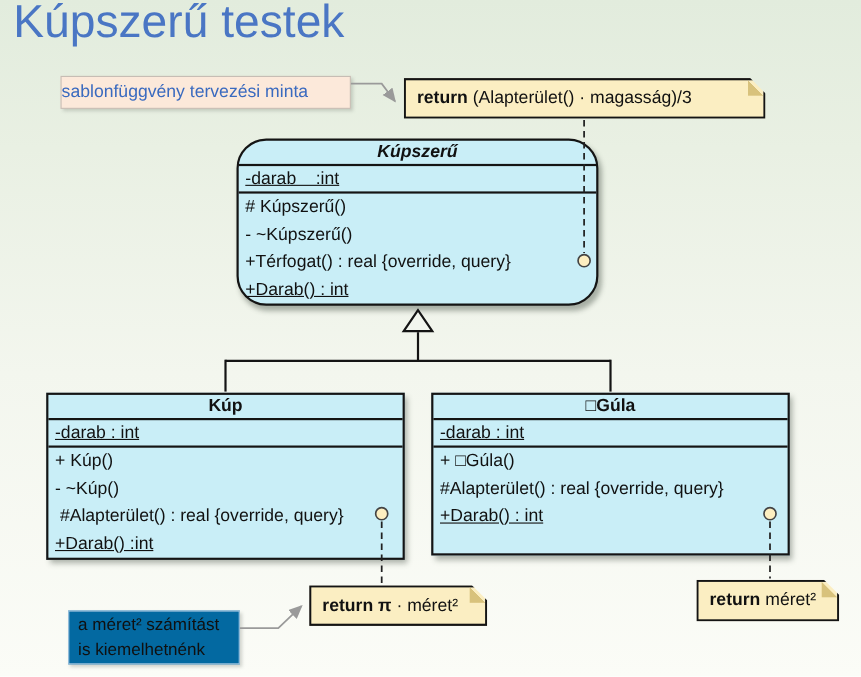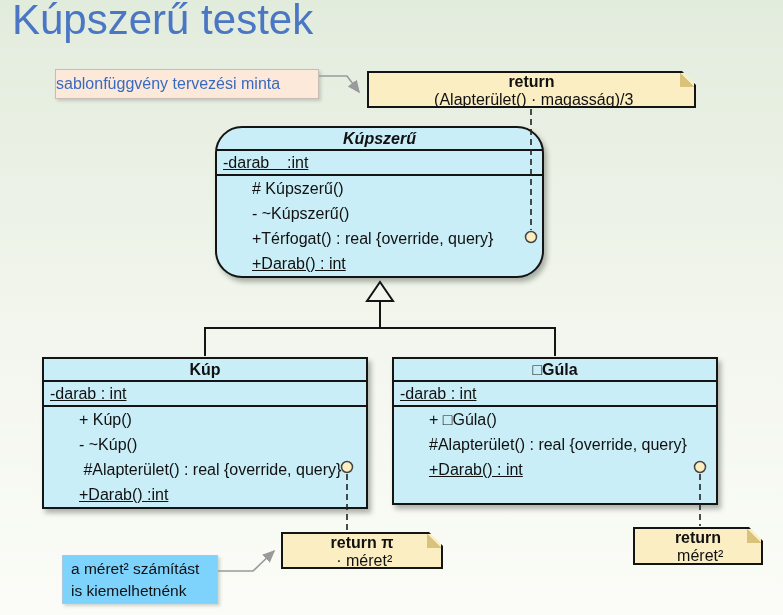--- a/index.html
+++ b/index.html
@@ -15,41 +15,41 @@
   
   .callout{
     position:absolute;box-sizing:border-box;font-size:16px;
     box-shadow:2px 2px 3px rgba(110,115,105,.3);
   }
   .callout.pink{
     left:55px;top:69px;width:264px;height:30px;line-height:28px;
     background:#fce9da;border:1px solid #c6bdb4;color:#3a6abf;
   }
   .callout.blue{
-    left:62px;top:555px;width:156px;height:49px;background:#7dd3fc;
+    left:62px;top:555px;width:156px;height:49px;background:#0369a1;
     border:1px solid #a9c9e3;color:#101010;font-size:15.5px;line-height:22px;
     padding:2px 0 0 8px;
   }
   
   .uml-class{
     position:absolute;box-sizing:border-box;background:#c9eef7;
     border:2px solid #141414;box-shadow:3px 4px 5px rgba(80,90,80,.45);
   }
   .uml-header{
     height:21px;line-height:21px;text-align:center;font-weight:bold;font-size:16px;
     border-bottom:2px solid #141414;
   }
   .uml-header.italic{font-style:italic;}
   .uml-fields{
     height:23px;line-height:23px;border-bottom:2px solid #141414;
     padding-left:6px;font-size:16px;white-space:pre;
   }
   .member{
     display:block;height:25px;line-height:25px;padding-left:6px;
-    font-size:16px;white-space:pre;margin-left:29px;
+    font-size:16px;white-space:pre;
   }
   .u{text-decoration:underline;}
   
   .note{
     position:absolute;box-sizing:border-box;background:#fbeec2;
     border:2px solid #141414;display:flex;align-items:center;padding:0 10px;
     font-size:16px;
     clip-path:polygon(0 0,calc(100% - 14px) 0,100% 14px,100% 100%,0 100%);
     filter:drop-shadow(3px 3px 3px rgba(60,60,50,.4));
   }
@@ -58,21 +58,21 @@
   .fold{
     position:absolute;top:0;right:0;width:14px;height:14px;
     background:linear-gradient(to bottom left,rgba(0,0,0,0) 0 49%,#d8c27c 50% 100%);
   }
   .note.top{left:367px;top:71px;width:329px;height:37px;}
   .note.pi{left:281px;top:532px;width:162px;height:37px;}
   .note.meret{left:633px;top:527px;width:130px;height:38px;}
   #overlay{position:absolute;left:0;top:0;z-index:5;pointer-events:none;}
   .uml-class{z-index:1;}
   .callout{z-index:2;}
-  .note{z-index:6;flex-direction:column;}
+  .note{z-index:6;}
 </style>
 </head>
 <body>
 
 <div class="page-title">Kúpszerű testek</div>
 
 <div class="callout pink">
   <span>sablonfüggvény tervezési minta</span>
 </div>
 

